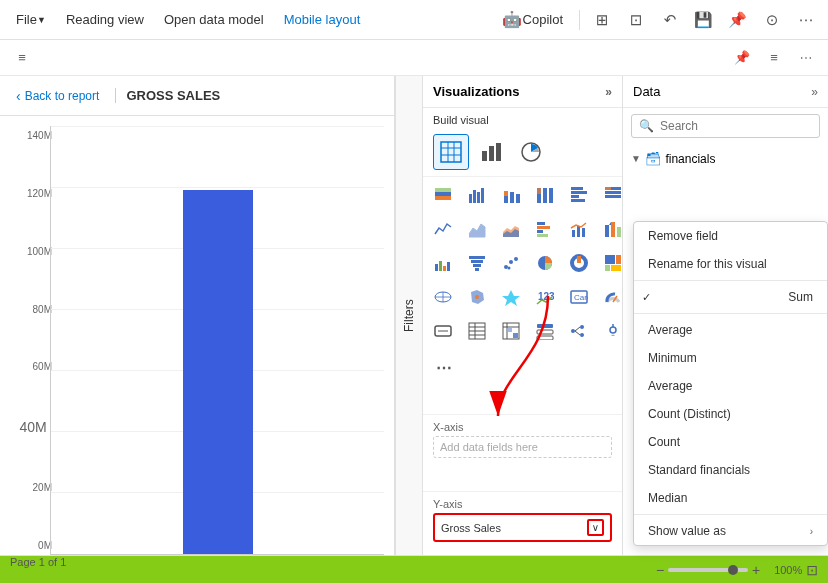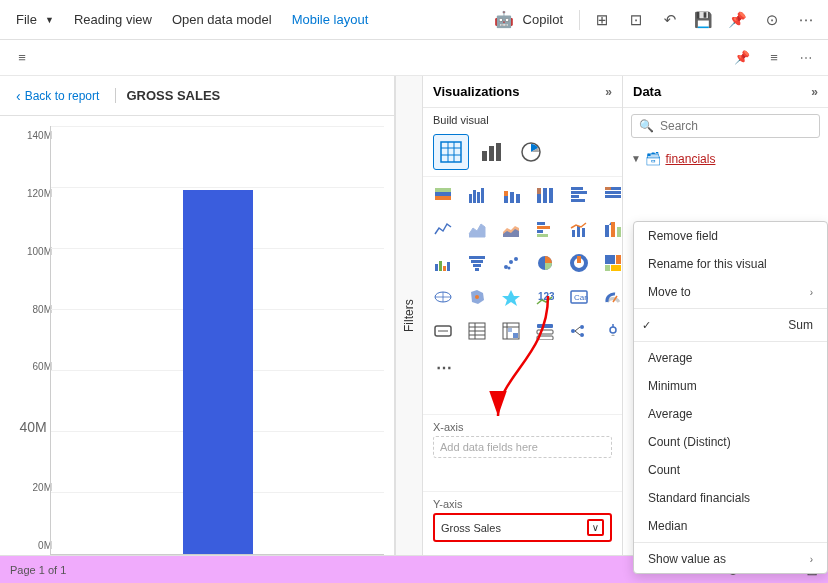--- a/index.html
+++ b/index.html
@@ -6,21 +6,21 @@
     body { font-family: 'Segoe UI', Arial, sans-serif; font-size: 12px; background: #fff; width: 828px; height: 583px; overflow: hidden; }
 
     
     .menu-bar {
       display: flex; align-items: center; height: 40px;
       background: #fff; border-bottom: 1px solid #e0e0e0;
       padding: 0 8px; gap: 4px;
     }
     .menu-item {
       padding: 4px 8px; cursor: pointer; color: #333; font-size: 13px;
-      border-radius: 3px; display: flex; align-items: center; gap: 8px;
+      border-radius: 3px; display: flex; align-items: center; gap: 0;
     }
     .menu-item.active { color: #0078d4; }
     .menu-divider { width: 1px; height: 20px; background: #ddd; margin: 0 4px; }
     .menu-spacer { flex: 1; }
     .toolbar-icons { display: flex; align-items: center; gap: 6px; }
     .toolbar-icon-btn { width: 28px; height: 28px; display: flex; align-items: center; justify-content: center; cursor: pointer; border-radius: 3px; font-size: 15px; color: #555; }
 
     
     .toolbar-row {
       display: flex; align-items: center; height: 36px;
@@ -100,56 +100,56 @@
     .dropdown-arrow.red-box {
       border: 2px solid #e00; padding: 1px 3px; border-radius: 2px; color: #333;
     }
 
     
     .data-panel {
       width: 205px; background: #fff; display: flex; flex-direction: column;
     }
     .data-panel-header {
       display: flex; align-items: center; justify-content: space-between;
-      padding: 8px 10px; font-weight: 700; font-size: 13px; border-bottom: 1px solid #e8e8e8;
+      padding: 8px 10px; font-weight: 400; font-size: 13px; border-bottom: 1px solid #e8e8e8;
     }
     .data-search {
       margin: 6px 8px; position: relative;
     }
     .data-search input {
       width: 100%; padding: 4px 8px 4px 28px; border: 1px solid #ccc;
       border-radius: 3px; font-size: 12px; outline: none;
     }
     .data-search-icon { position: absolute; left: 8px; top: 50%; transform: translateY(-50%); font-size: 12px; color: #888; }
 
     .data-tree { padding: 4px 0; flex: 1; overflow-y: auto; }
     .data-tree-item { display: flex; align-items: center; gap: 4px; padding: 3px 8px; cursor: pointer; font-size: 12px; }
-    .data-tree-label { color: #b91c1c; text-decoration: underline; }
+    .data-tree-label { color: #000000; }
     .data-tree-chevron { font-size: 10px; color: #666; }
 
     
     .context-menu {
       position: absolute; right: 0; top: 145px;
       background: #fff; border: 1px solid #ccc; border-radius: 4px;
       box-shadow: 0 4px 12px rgba(0,0,0,0.15); z-index: 100; min-width: 195px;
     }
     .context-menu-item {
       padding: 7px 14px; font-size: 12px; cursor: pointer; color: #333;
       display: flex; align-items: center; justify-content: space-between;
       white-space: nowrap;
     }
     .context-menu-item.checked { padding-left: 8px; }
     .check-mark { color: #333; font-size: 11px; margin-right: 4px; }
     .submenu-arrow { font-size: 10px; color: #666; }
     .context-menu-separator { height: 1px; background: #e8e8e8; margin: 2px 0; }
 
     
     .status-bar {
-      display: flex; align-items: center; height: 28px;
-      background: #f0abfc; border-top: 1px solid #e0e0e0;
+      display: flex; height: 28px;
+      background: #84cc16; border-top: 1px solid #e0e0e0;
       padding: 0 10px; font-size: 11px; color: #555;
     }
     .status-spacer { flex: 1; }
     .zoom-controls { display: flex; align-items: center; gap: 4px; }
     .zoom-slider { width: 80px; height: 4px; background: #ccc; border-radius: 2px; }
   </style>
 </head>
 <body>
 
 <div class="menu-bar">
@@ -532,24 +532,20 @@
       </div>
     </div>
 
     <div class="context-menu">
       <div class="context-menu-item">
         <span>Remove field</span>
       </div>
       <div class="context-menu-item">
         <span>Rename for this visual</span>
       </div>
-      <div class="context-menu-item">
-        <span>Move to</span>
-        <span class="submenu-arrow">›</span>
-      </div>
       <div class="context-menu-separator"></div>
       <div class="context-menu-item checked">
         <span class="check-mark">✓</span>
         <span>Sum</span>
       </div>
       <div class="context-menu-separator"></div>
       <div class="context-menu-item">
         <span>Average</span>
       </div>
       <div class="context-menu-item">

